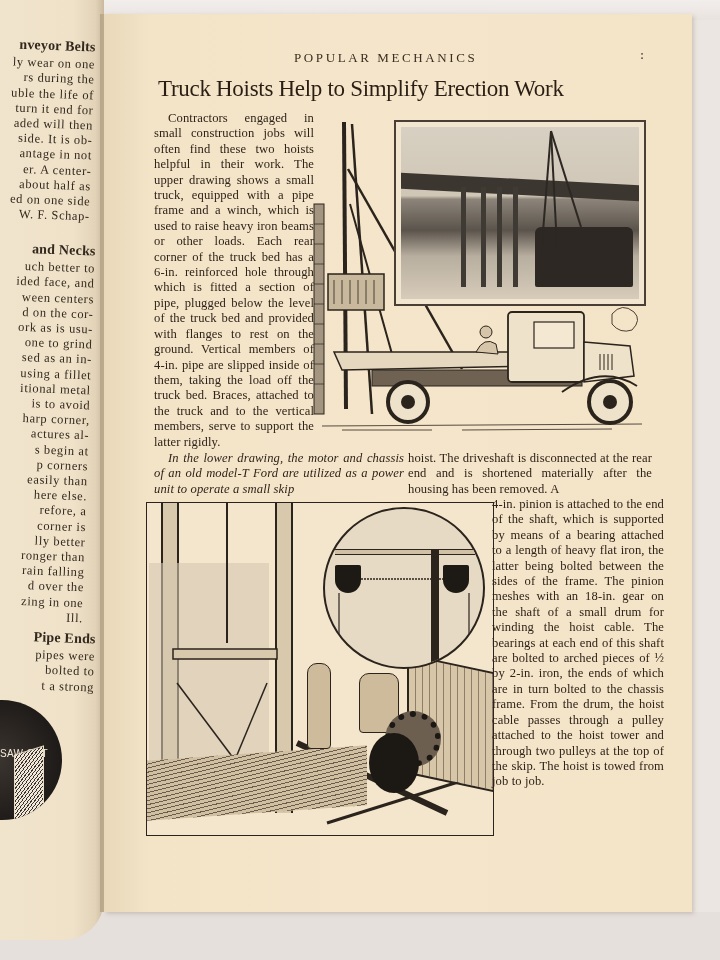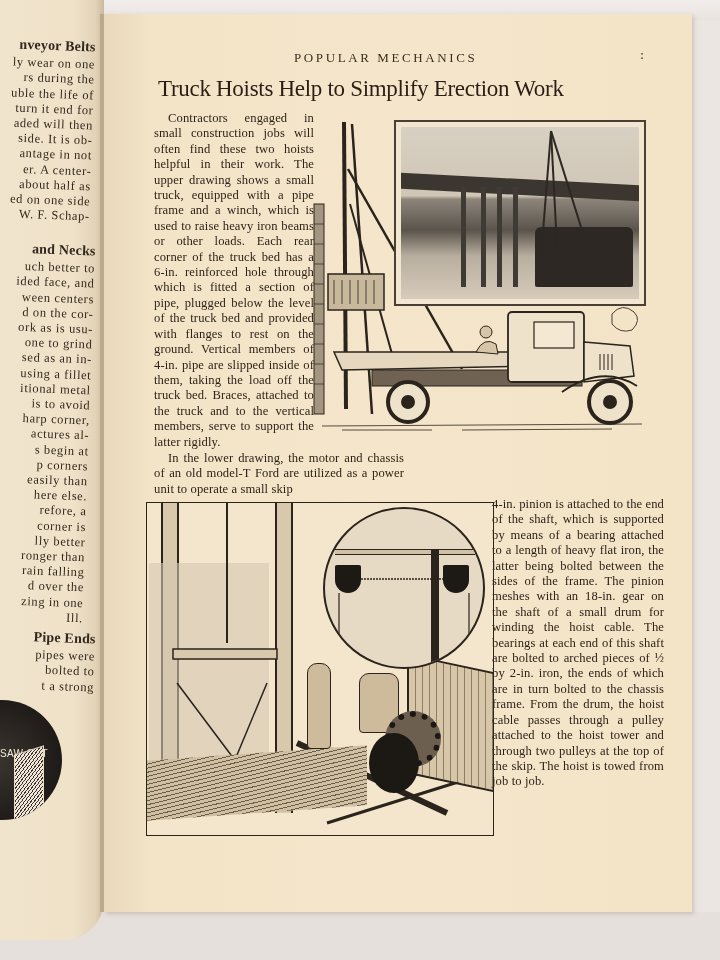--- a/index.html
+++ b/index.html
@@ -82,21 +82,21 @@
     }
     .body-text {
       font-family: "Liberation Serif", serif;
       font-size: 12.6px; line-height: 15.4px; color: #2e2319;
       text-align: justify; text-align-last: left;
       letter-spacing: 0.1px;
     }
     .col-1 { position: absolute; left: 50px; top: 97px; width: 160px; font-family: Liberation Serif, serif; }
     .col-1 p { text-indent: 14px; }
     .bottom-left { position: absolute; left: 50px; top: 437px; width: 250px; }
-    .bottom-left p { text-indent: 14px; }
+    .bottom-left p { text-indent: 14px; font-style: italic; }
     .bottom-right { position: absolute; left: 304px; top: 437px; width: 244px; }
     .col-3 { position: absolute; left: 388px; top: 483px; width: 172px; }
 
     
     .truck-illus {
       position: absolute; left: 208px; top: 100px; width: 340px; height: 330px;
     }
     .photo-inset {
       position: absolute; left: 82px; top: 6px; width: 252px; height: 186px;
       border: 2px solid #4a3f35; background: #f2e6d1; padding: 5px;
@@ -298,20 +298,23 @@
           <line x1="150" y1="4" x2="140" y2="130" stroke="#2d2823" stroke-width="2"></line>
           <line x1="150" y1="4" x2="180" y2="100" stroke="#2d2823" stroke-width="2"></line>
           <line x1="150" y1="4" x2="156" y2="120" stroke="#2d2823" stroke-width="2"></line>
         </svg>
       </div>
     </div>
   </div>
 
   <div class="body-text bottom-left">
     <p>In the lower drawing, the motor and chassis of an old model-T Ford are utilized as a power unit to operate a small skip</p>
+  </div>
+  <div class="body-text bottom-right">
+    <p>hoist. The driveshaft is disconnected at the rear end and is shortened materially after the housing has been removed. A</p>
   </div>
 
   <div class="skip-illus">
     <div class="tower-post" style="left:14px"></div>
     <div class="tower-post" style="left:128px"></div>
     <svg width="348" height="334" style="position:absolute;left:0;top:0">
       <rect x="2" y="60" width="120" height="200" fill="#d3c6b0" opacity="0.6"></rect>
       <line x1="80" y1="0" x2="80" y2="140" stroke="#2b241d" stroke-width="2"></line>
       <rect x="26" y="146" width="104" height="10" fill="#d9c9ac" stroke="#2b241d" stroke-width="1.5"></rect>
       <line x1="30" y1="180" x2="90" y2="260" stroke="#2b241d" stroke-width="1.5"></line>

